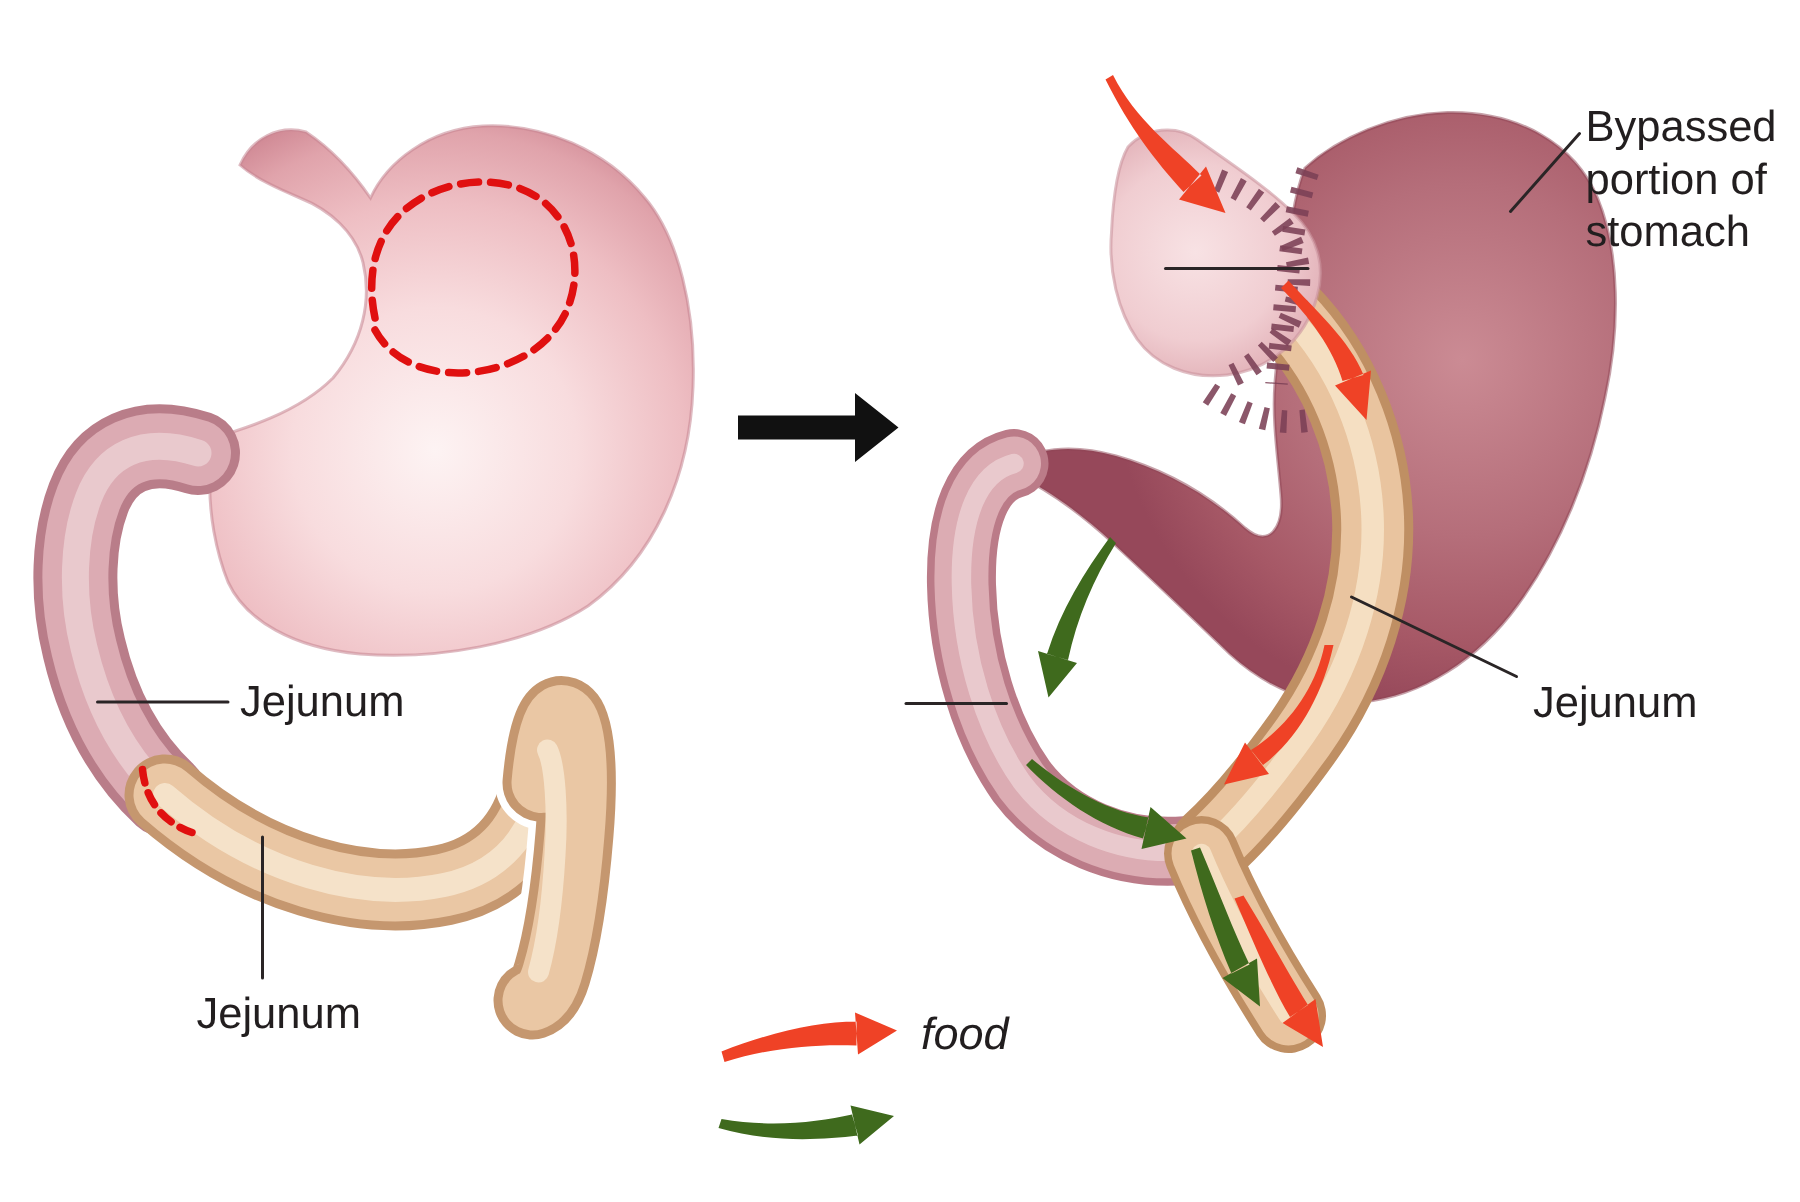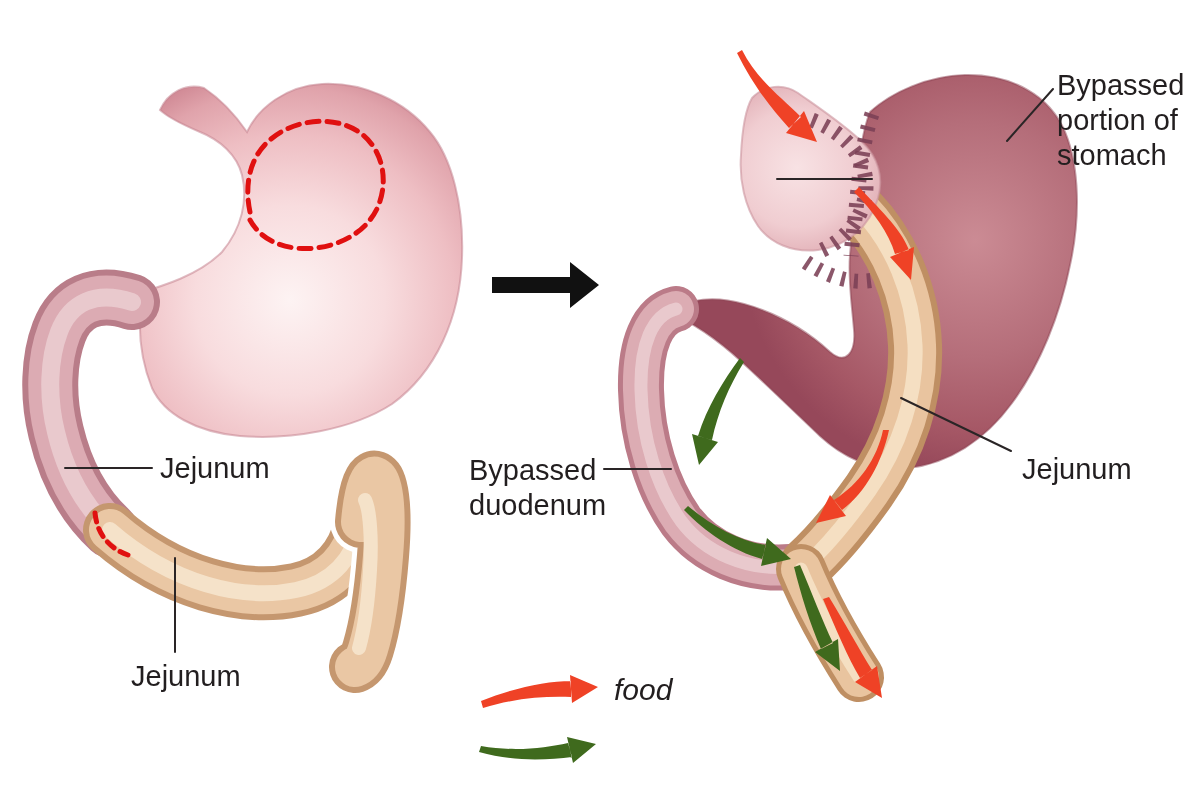--- a/index.html
+++ b/index.html
@@ -137,20 +137,19 @@
   </g>
 </svg>
 
 <div class="lbl nowrap" style="left:160px;top:451px;">Jejunum</div>
 
 <div class="lbl nowrap" style="left:131px;top:659px;">Jejunum</div>
 
 
 <div class="lbl" style="left:1057px;top:68px;width:152px;">Bypassed portion of stomach</div>
 
-<div class="lbl" style="left:469px;top:453px;width:165px;">Bypassed duodenum</div>
 
 <div class="lbl nowrap" style="left:1022px;top:452px;">Jejunum</div>
 
 <div class="lbl legend nowrap" style="left:614px;top:672px;">food</div>
 
 
 </div>
 
 </body></html>

